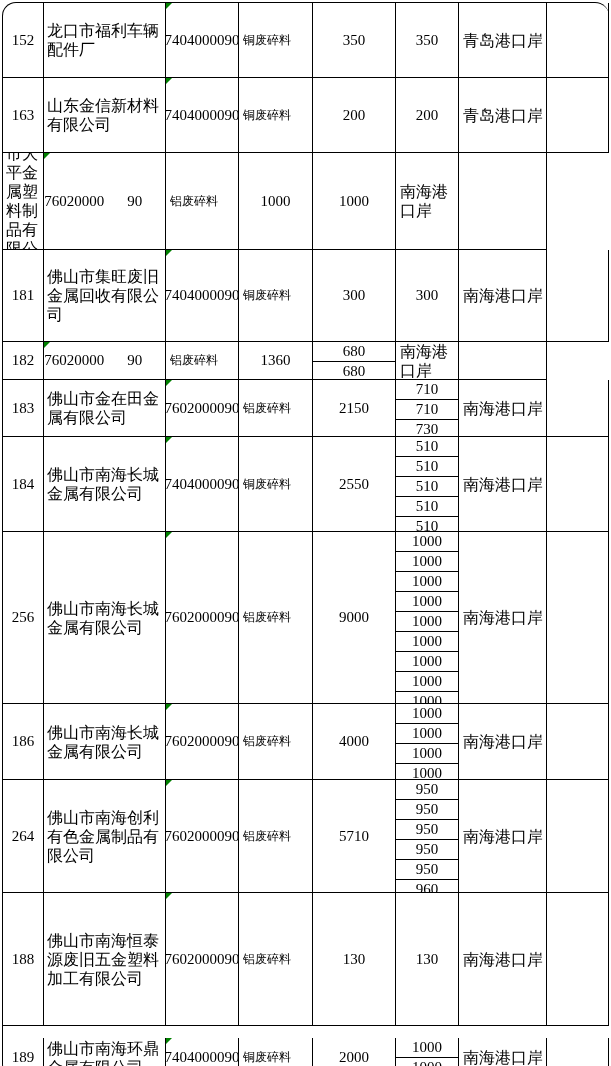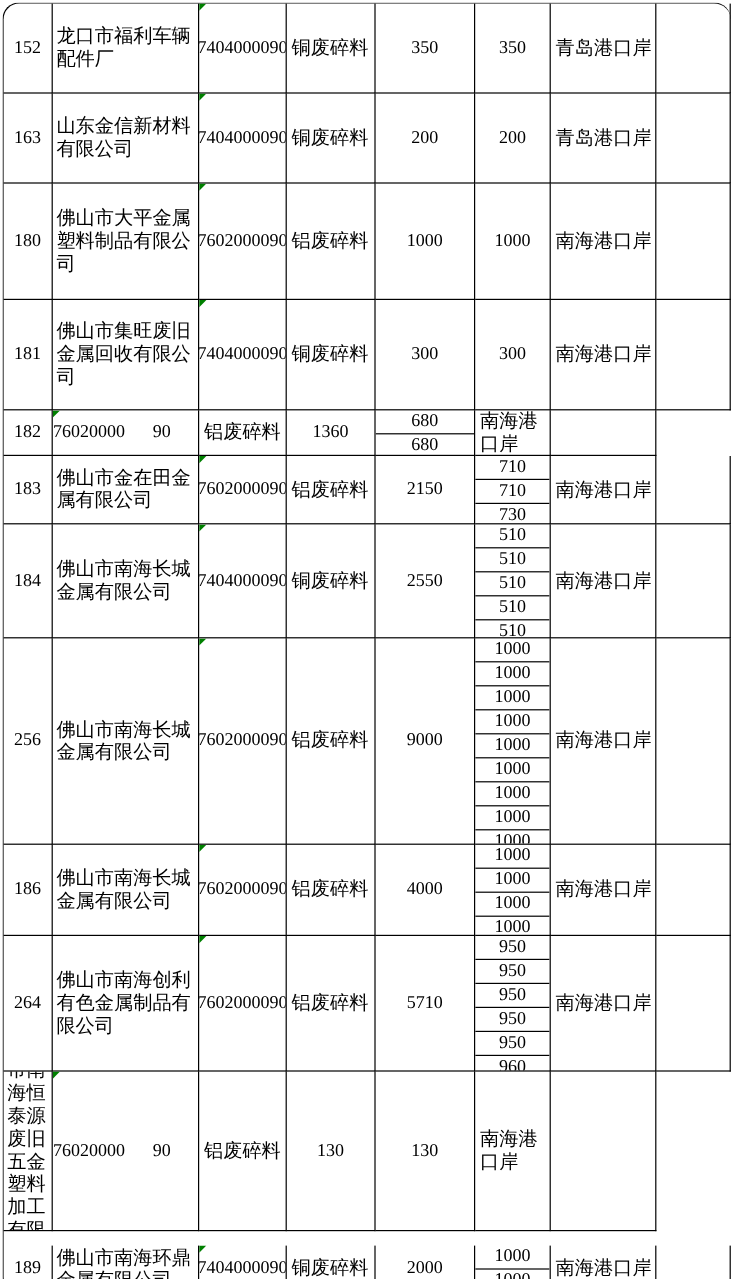--- a/index.html
+++ b/index.html
@@ -25,21 +25,21 @@
   }
   .c-no{justify-content:center;}
   .c-company{
     padding-left:3px;font-size:16px;line-height:19px;
     word-break:break-all;
   }
   .c-code{
     flex-direction:row;justify-content:center;text-align:center;
   }
   .c-code .code-line{width:100%;text-align:center;}
-  .c-material{padding-left:4px;font-size:16px;word-break:break-all;}
+  .c-material{padding-left:4px;font-size:12px;word-break:break-all;}
   .c-total{justify-content:center;}
   .c-batches{flex-direction:column;align-items:stretch;padding:0;}
   .batch{
     flex:1;display:flex;align-items:center;justify-content:center;
     border-bottom:1px solid #000;font-size:15px;line-height:19px;
   }
   .batch:last-child{border-bottom:none;}
   .c-port{padding-left:4px;font-size:16px;word-break:break-all;}
   .c-extra{}
   .tri{
@@ -77,21 +77,20 @@
       </div>
       <div class="cell c-material">铜废碎料</div>
       <div class="cell c-total">200</div>
       <div class="cell c-batches">
         <div class="batch">200</div>
       </div>
       <div class="cell c-port">青岛港口岸</div>
       <div class="cell c-extra"></div>
     </div>
     <div class="row" style="height: 97px;">
-      <div class="cell c-no">180</div>
       <div class="cell c-company">佛山市大平金属塑料制品有限公司</div>
       <div class="cell c-code">
         <span class="tri"></span>
         <div class="code-line">76020000</div>
         <div class="code-line">90</div>
       </div>
       <div class="cell c-material">铝废碎料</div>
       <div class="cell c-total">1000</div>
       <div class="cell c-batches">
         <div class="batch">1000</div>
@@ -227,20 +226,21 @@
         <div class="batch">950</div>
         <div class="batch">950</div>
         <div class="batch">950</div>
         <div class="batch">950</div>
         <div class="batch">960</div>
       </div>
       <div class="cell c-port">南海港口岸</div>
       <div class="cell c-extra"></div>
     </div>
     <div class="row" style="height: 133px;">
+      <div class="cell c-no">188</div>
       <div class="cell c-company">佛山市南海恒泰源废旧五金塑料加工有限公司</div>
       <div class="cell c-code">
         <span class="tri"></span>
         <div class="code-line">76020000</div>
         <div class="code-line">90</div>
       </div>
       <div class="cell c-material">铝废碎料</div>
       <div class="cell c-total">130</div>
       <div class="cell c-batches">
         <div class="batch">130</div>

